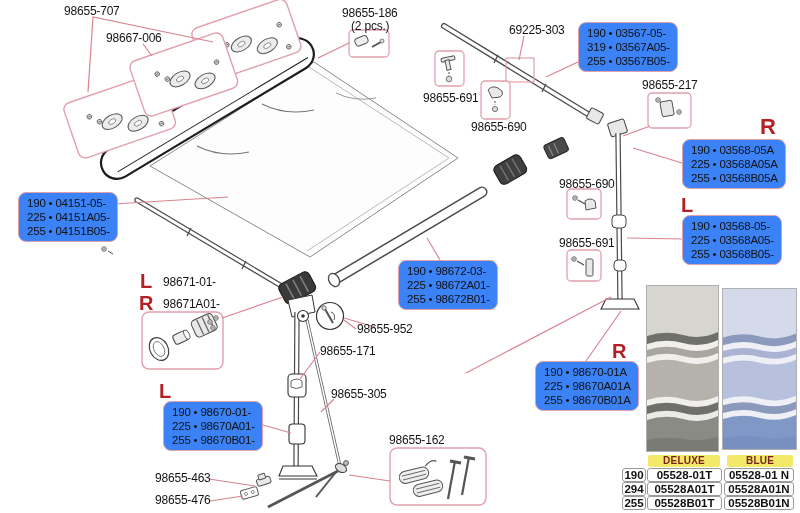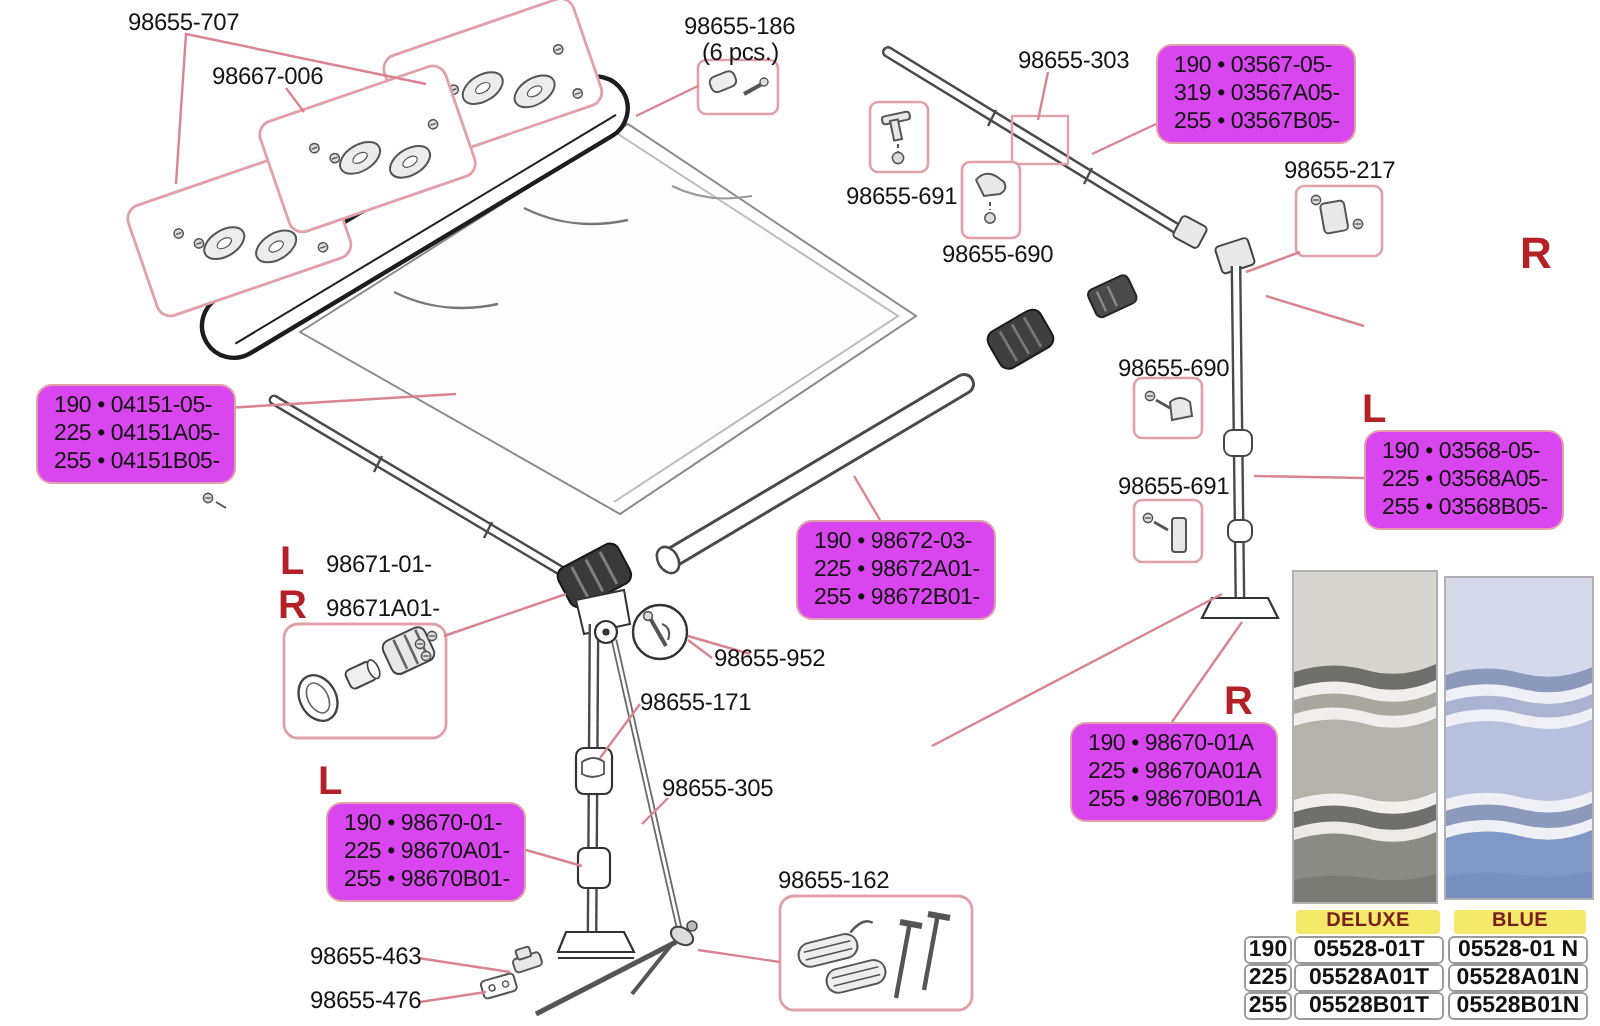--- a/index.html
+++ b/index.html
@@ -1,20 +1,20 @@
 <!DOCTYPE html>
 <html><head>
 <meta charset="utf-8">
 <style>
   html,body{margin:0;padding:0;background:#fff;}
   #stage{position:relative;width:800px;height:513px;background:#ffffff;overflow:hidden;
          font-family:"Liberation Sans",sans-serif;}
   #artwork{position:absolute;left:0;top:0;}
   .lbl{position:absolute;font-size:12px;color:#141414;white-space:nowrap;letter-spacing:-.2px;}
-  .pbox{position:absolute;border:1.4px solid #e2a0ab;border-radius:8px;background:#d946ef;
+  .pbox{position:absolute;border:1.4px solid #e2a0ab;border-radius:8px;background:#3b82f6;
         padding:3px 7px 3px 8px;font-size:11.5px;line-height:14px;color:#111;white-space:nowrap;
         letter-spacing:-.2px;}
   .rl{position:absolute;font-size:20px;font-weight:700;color:#b32026;line-height:20px;}
   .rl.big{font-size:22px;}
   .swatch{position:absolute;border:1px solid #b0b0b0;}
   .tcell{position:absolute;border:1px solid #9a9a9a;border-radius:3px;background:#fff;
          font-size:11.5px;font-weight:700;color:#111;text-align:center;line-height:13px;}
   .thead{position:absolute;background:#f2e969;font-size:10px;font-weight:700;color:#7a1f1f;
          text-align:center;line-height:12px;border-radius:2px;letter-spacing:.2px;}
 </style>
@@ -276,22 +276,22 @@
     <line x1="209" y1="479" x2="255" y2="486"></line>
     <line x1="210" y1="501" x2="243" y2="496"></line>
     <line x1="390" y1="481" x2="349" y2="475"></line>
     <line x1="375" y1="327" x2="344" y2="318"></line>
   </g>
 </svg>
 
 <div class="lbl" style="left:64px;top:4px">98655-707</div>
 <div class="lbl" style="left:106px;top:31px">98667-006</div>
 <div class="lbl" style="left:342px;top:6px">98655-186</div>
-<div class="lbl" style="left:351px;top:19px">(6 pcs.)</div>
-<div class="lbl" style="left:509px;top:23px">98655-303</div>
+<div class="lbl" style="left:351px;top:19px">(2 pcs.)</div>
+<div class="lbl" style="left:509px;top:23px">69225-303</div>
 <div class="lbl" style="left:423px;top:91px">98655-691</div>
 <div class="lbl" style="left:471px;top:120px">98655-690</div>
 <div class="lbl" style="left:642px;top:78px">98655-217</div>
 <div class="lbl" style="left:559px;top:177px">98655-690</div>
 <div class="lbl" style="left:559px;top:236px">98655-691</div>
 <div class="lbl" style="left:163px;top:275px">98671-01-</div>
 <div class="lbl" style="left:163px;top:297px">98671A01-</div>
 <div class="lbl" style="left:357px;top:322px">98655-952</div>
 <div class="lbl" style="left:320px;top:344px">98655-171</div>
 <div class="lbl" style="left:331px;top:387px">98655-305</div>
@@ -303,20 +303,25 @@
 <div class="rl" style="left:681px;top:195px">L</div>
 <div class="rl" style="left:140px;top:271px">L</div>
 <div class="rl" style="left:139px;top:293px">R</div>
 <div class="rl" style="left:612px;top:341px">R</div>
 <div class="rl" style="left:159px;top:381px">L</div>
 
 <div class="pbox" style="left:578px;top:22px">
   <div>190 • 03567-05-</div>
   <div>319 • 03567A05-</div>
   <div>255 • 03567B05-</div>
+</div>
+<div class="pbox" style="left:682px;top:139px">
+  <div>190 • 03568-05A</div>
+  <div>225 • 03568A05A</div>
+  <div>255 • 03568B05A</div>
 </div>
 <div class="pbox" style="left:682px;top:215px">
   <div>190 • 03568-05-</div>
   <div>225 • 03568A05-</div>
   <div>255 • 03568B05-</div>
 </div>
 <div class="pbox" style="left:18px;top:192px">
   <div>190 • 04151-05-</div>
   <div>225 • 04151A05-</div>
   <div>255 • 04151B05-</div>
@@ -369,21 +374,21 @@
 </div>
 
 <div>
   <div class="thead" style="left:648px;top:455px;width:72px;height:12px">DELUXE GREY</div>
   <div class="thead" style="left:727px;top:455px;width:66px;height:12px">BLUE OCEAN</div>
 
   <div class="tcell" style="left:622px;top:468px;width:22px;height:12px">190</div>
   <div class="tcell" style="left:647px;top:468px;width:73px;height:12px">05528-01T</div>
   <div class="tcell" style="left:724px;top:468px;width:68px;height:12px">05528-01 N</div>
 
-  <div class="tcell" style="left:622px;top:482px;width:22px;height:12px">225</div>
+  <div class="tcell" style="left:622px;top:482px;width:22px;height:12px">294</div>
   <div class="tcell" style="left:647px;top:482px;width:73px;height:12px">05528A01T</div>
   <div class="tcell" style="left:724px;top:482px;width:68px;height:12px">05528A01N</div>
 
   <div class="tcell" style="left:622px;top:496px;width:22px;height:12px">255</div>
   <div class="tcell" style="left:647px;top:496px;width:73px;height:12px">05528B01T</div>
   <div class="tcell" style="left:724px;top:496px;width:68px;height:12px">05528B01N</div>
 </div>
 
 </div>
 

